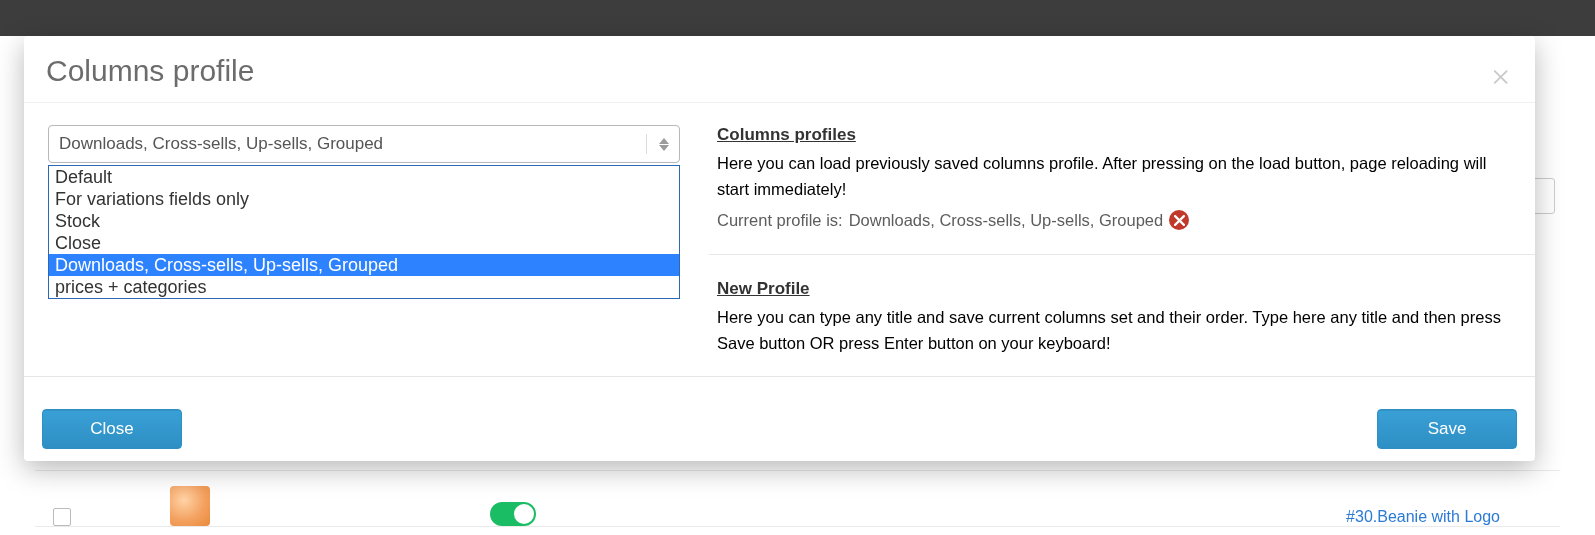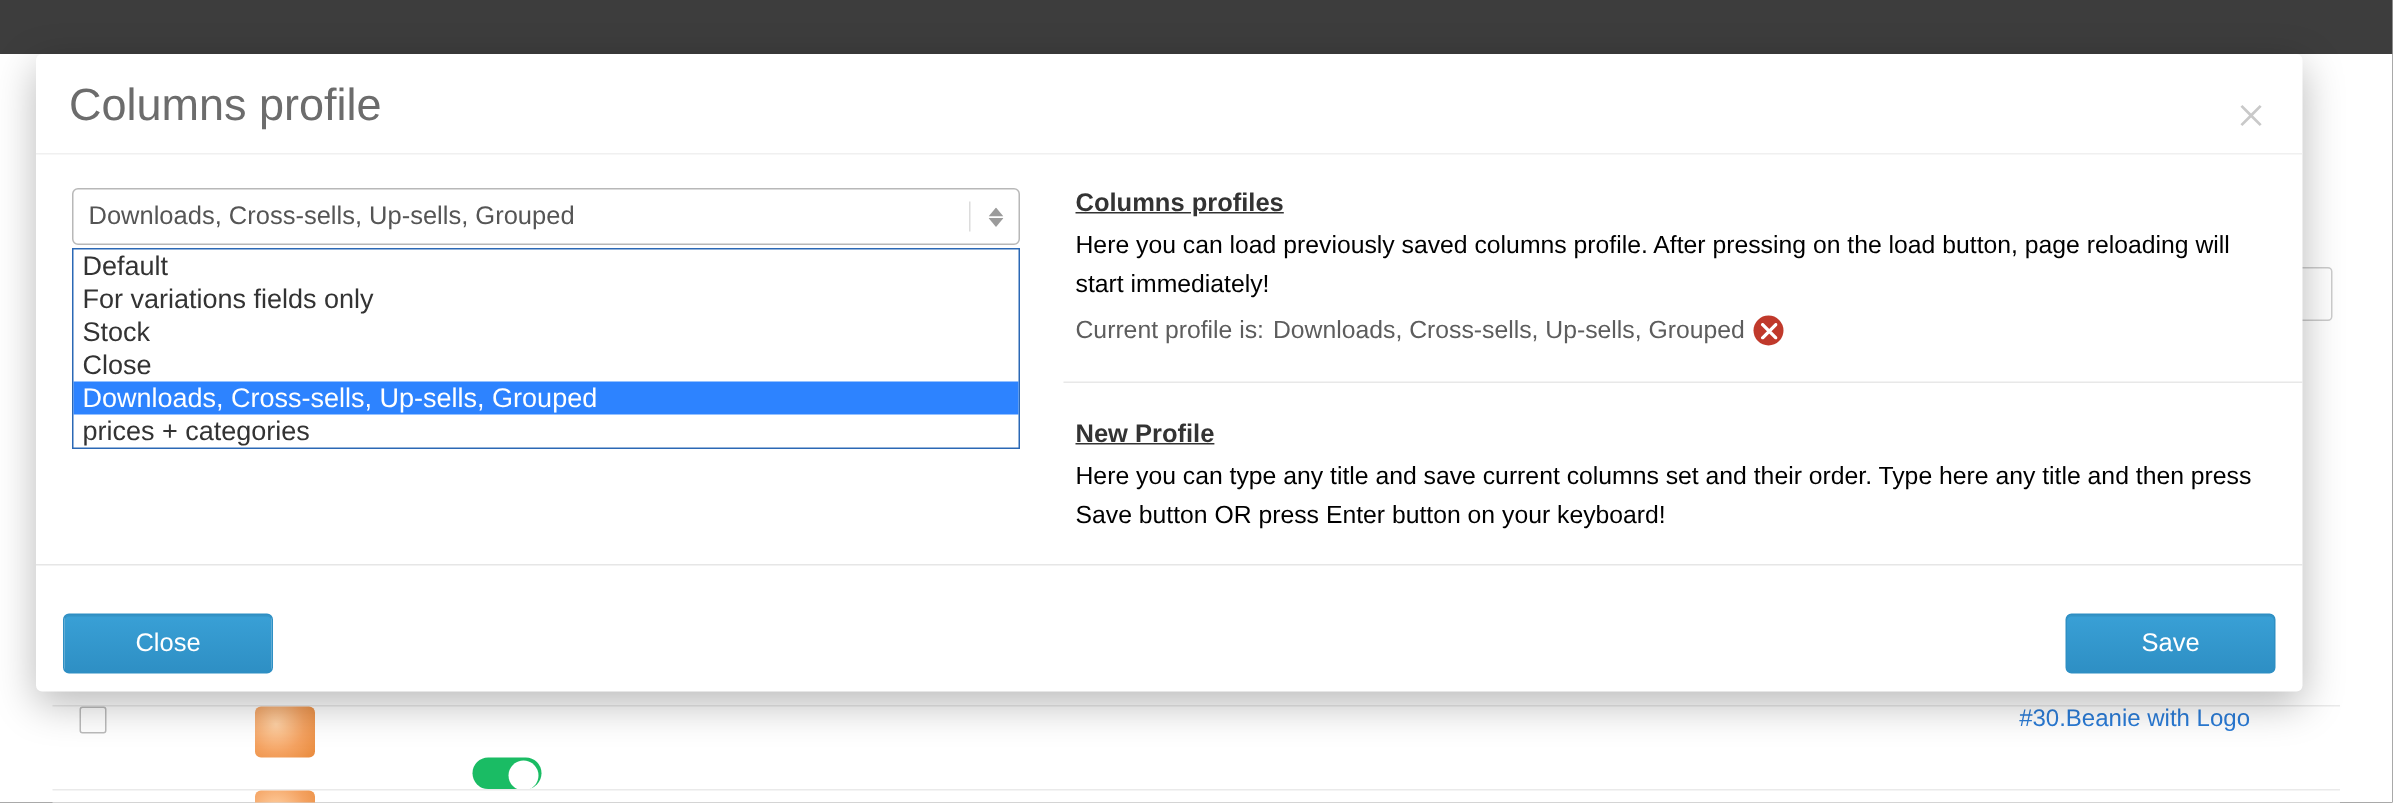--- a/index.html
+++ b/index.html
@@ -19,21 +19,21 @@
     .bg-topbar { position:absolute; top:0; left:0; right:0; height:36px; background:#3d3d3d; }
     .bg-count-box {
       position:absolute;
       top: 178px; right: 40px;
       width: 50px; height: 36px;
       background:#fff; border:1px solid #ccc; border-radius:3px;
       display:flex; align-items:center; justify-content:center;
       color:#555; font-size:17px;
     }
     .bg-cells { position:absolute; left:35px; right:35px; top:460px; height:80px; }
-    .bg-row { position:absolute; height:56px; width:100%; border-top:1px solid #eaeaea; background:#fff; display:flex; align-items:flex-start;flex-direction:column; }
+    .bg-row { position:absolute; height:56px; width:100%; border-top:1px solid #eaeaea; background:#fff; display:flex; align-items:flex-end; }
     .bg-row.r1 { top: 10px; } .bg-row.r2 { top: 66px; }
     .thumb { width:40px; height:40px; margin-left: 135px; border-radius:4px; background: radial-gradient(circle at 35% 35%, #ffd2a6 0%, #f4a261 55%, #e8893a 100%); }
     .bg-check { position:absolute; left:18px; width:18px; height:18px; border:1px solid #bbb; border-radius:2px; background:#fff; }
     .bg-toggle { width:46px; height:24px; border-radius:12px; background:#1abc64; position:relative; margin-left:280px; }
     .bg-toggle::after { content:""; position:absolute; right:2px; top:2px; width:20px; height:20px; border-radius:50%; background:#fff; }
     .bg-label-right { position:absolute; right:60px; color:#2a7bd6; font-size:16px; }
 
     .modal {
       position: absolute;
       left: 24px; right: 60px; top: 36px;

